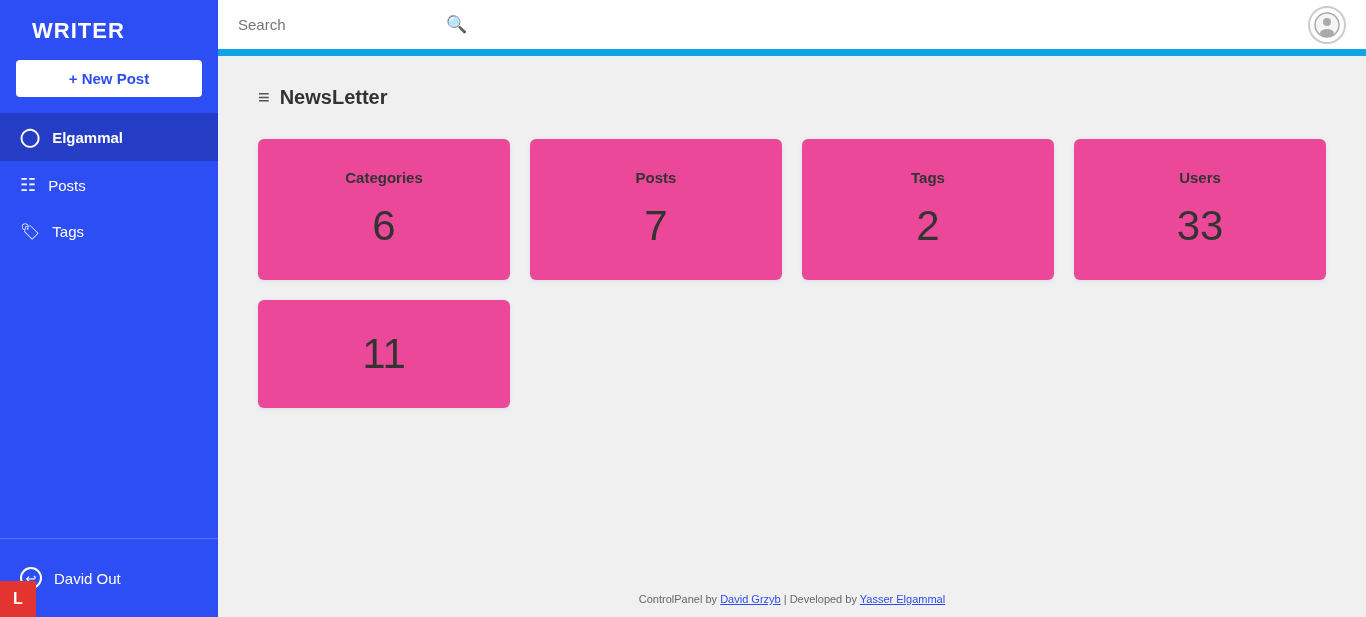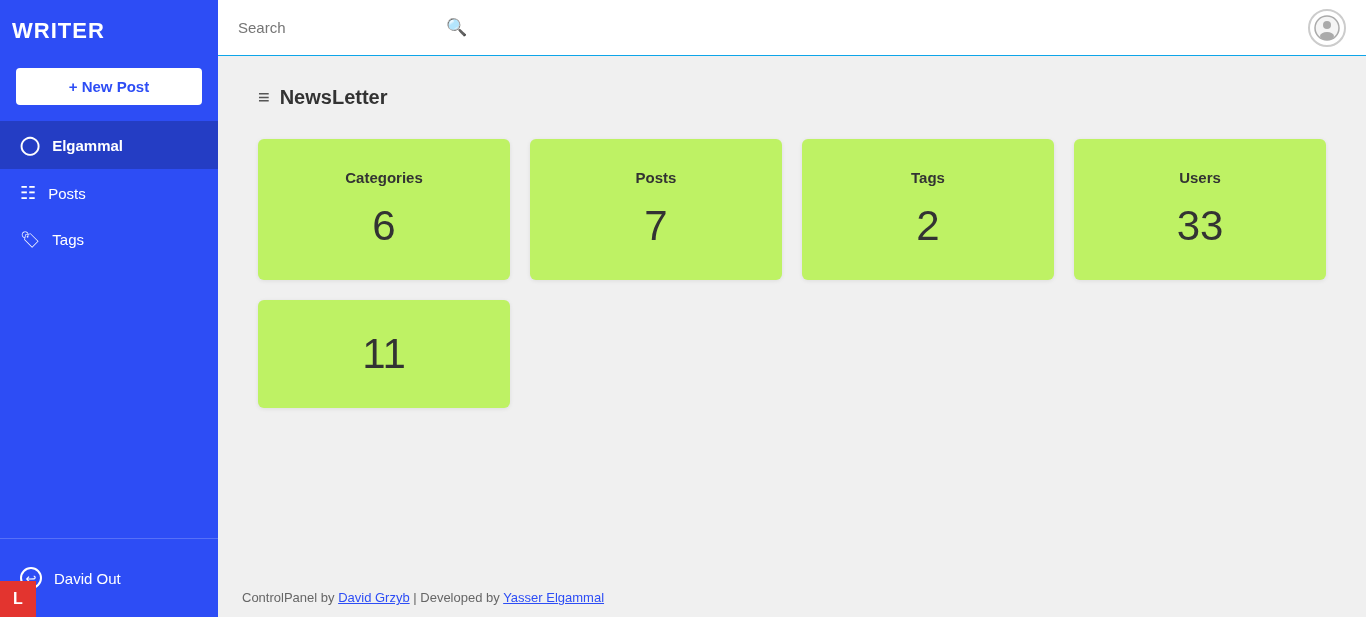--- a/index.html
+++ b/index.html
@@ -9,28 +9,28 @@
     #sidebar {
       width: 218px;
       min-width: 218px;
       background: #2d4df5;
       display: flex;
       flex-direction: column;
       height: 100%;
       position: relative;
     }
     #sidebar-logo {
-      padding: 18px 20px 12px 12px;
+      padding: 18px 20px 12px 32px;
       color: white;
       font-size: 22px;
       font-weight: bold;
       letter-spacing: 1px;
     }
     #new-post-btn {
-      margin: 12px 16px 16px 16px;
+      margin: 4px 16px 16px 16px;
       background: white;
       color: #2d4df5;
       border: none;
       border-radius: 4px;
       padding: 10px 0;
       font-size: 15px;
       font-weight: bold;
       cursor: pointer;
       width: calc(100% - 32px);
       display: flex;
@@ -88,21 +88,21 @@
       overflow: hidden;
     }
 
     
     #header {
       background: white;
       height: 56px;
       display: flex;
       align-items: center;
       padding: 0 20px;
-      border-bottom: 1px solid #0ea5e9;
+      border-bottom: 7px solid #0ea5e9;
       justify-content: space-between;
     }
     #search-container {
       display: flex;
       align-items: center;
       gap: 8px;
     }
     #search-input {
       border: none;
       outline: none;
@@ -145,21 +145,21 @@
       color: #333;
       margin-bottom: 30px;
     }
     #stats-grid {
       display: grid;
       grid-template-columns: repeat(4, 1fr);
       gap: 20px;
       margin-bottom: 20px;
     }
     .stat-card {
-      background: #bef264;
+      background: #ec4899;
       border-radius: 6px;
       padding: 30px 20px;
       text-align: center;
       box-shadow: 0 1px 4px rgba(0,0,0,0.08);
     }
     .stat-card-title {
       font-size: 15px;
       font-weight: 600;
       color: #333;
       margin-bottom: 16px;
@@ -170,23 +170,23 @@
       color: #333;
     }
     #stats-grid-2 {
       display: grid;
       grid-template-columns: repeat(4, 1fr);
       gap: 20px;
     }
 
     
     #footer {
-      text-align: left;
-      padding: 12px 24px;
-      font-size: 13px;
+      text-align: center;
+      padding: 12px 16px;
+      font-size: 11px;
       color: #666;
       background: #f0f0f0;
     }
     #footer a {
       color: #2d4df5;
       text-decoration: underline;
     }
   </style>
 </head>
 <body>

